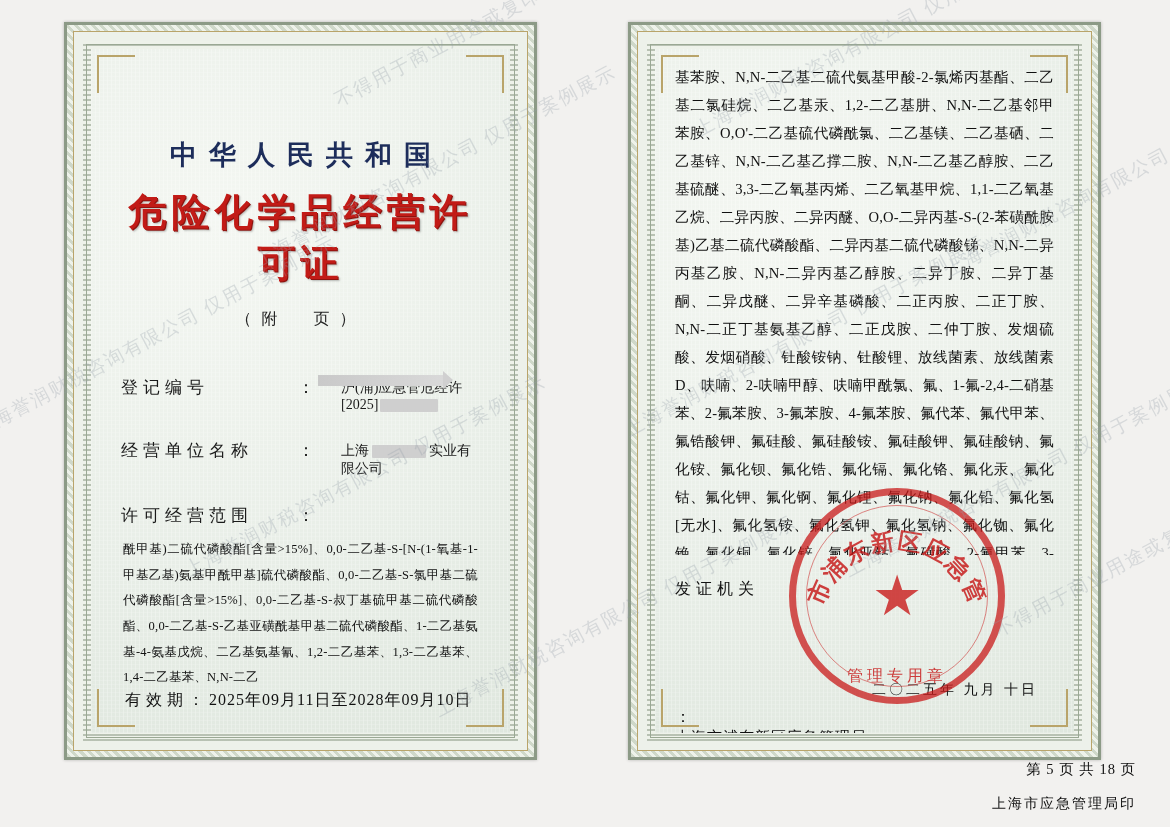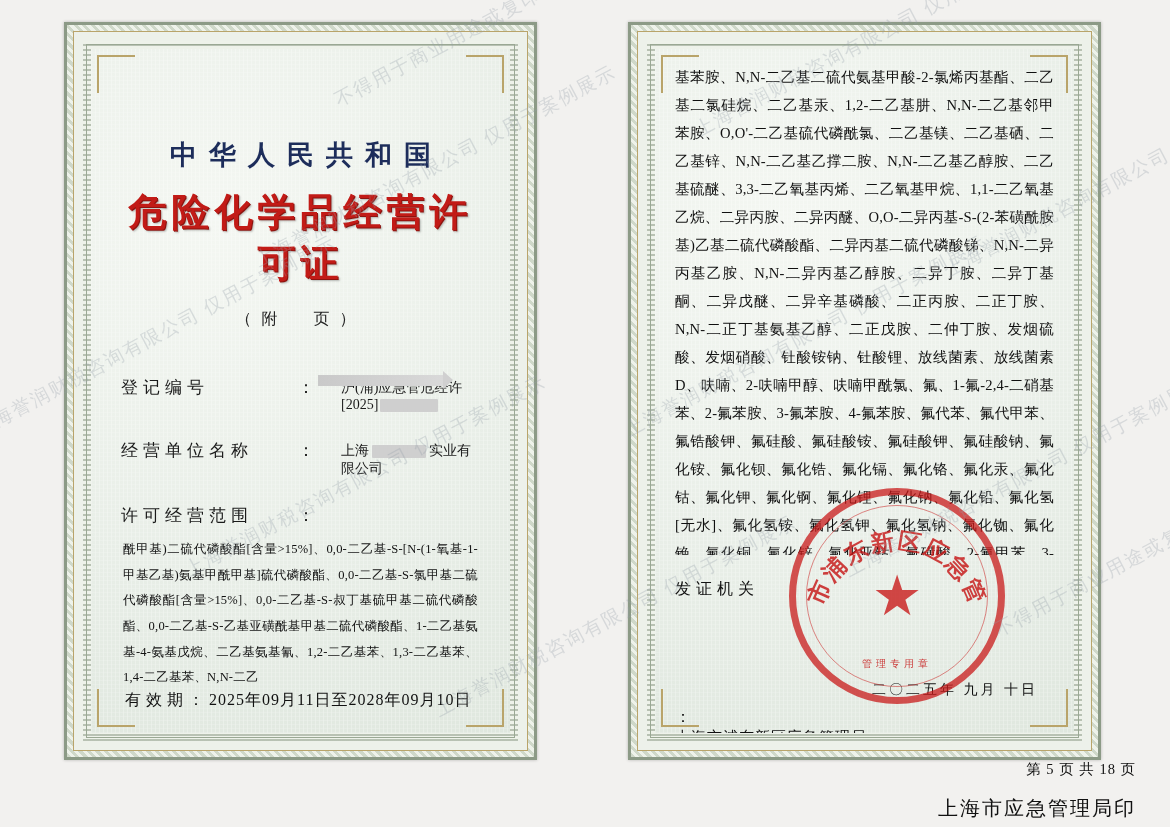--- a/index.html
+++ b/index.html
@@ -204,34 +204,34 @@
   }
   .seal-arc{
     position:absolute;left:0;top:0;width:100%;height:100%;
   }
   .seal-arc text{
     fill:rgba(198,20,20,.88);
     font-family:"Liberation Serif","DejaVu Serif",serif;
     font-size:25px;font-weight:bold;letter-spacing:2px;
   }
   .seal-bottom{
-    position:absolute;left:0;right:0;bottom:26px;text-align:center;
-    color:rgba(198,20,20,.88);font-size:10px;letter-spacing:4px;
+    position:absolute;left:0;right:0;bottom:10px;text-align:center;
+    color:rgba(198,20,20,.88);font-size:16px;letter-spacing:4px;
     font-family:"Liberation Serif","DejaVu Serif",serif;
   }
   
   .page-count{
     position:absolute;right:34px;top:760px;
     font-size:14.5px;color:#111;letter-spacing:1px;
     font-family:"Liberation Serif","DejaVu Serif",serif;
     z-index:30;
   }
   .bureau-stamp{
     position:absolute;right:34px;top:795px;
-    font-size:20px;color:#111;letter-spacing:2px;
+    font-size:14px;color:#111;letter-spacing:2px;
     font-family:Liberation Serif, serif;
     z-index:30;
   }
 </style>
 </head>
 <body>
 
 <div class="spread">
 
   <div class="page left">

